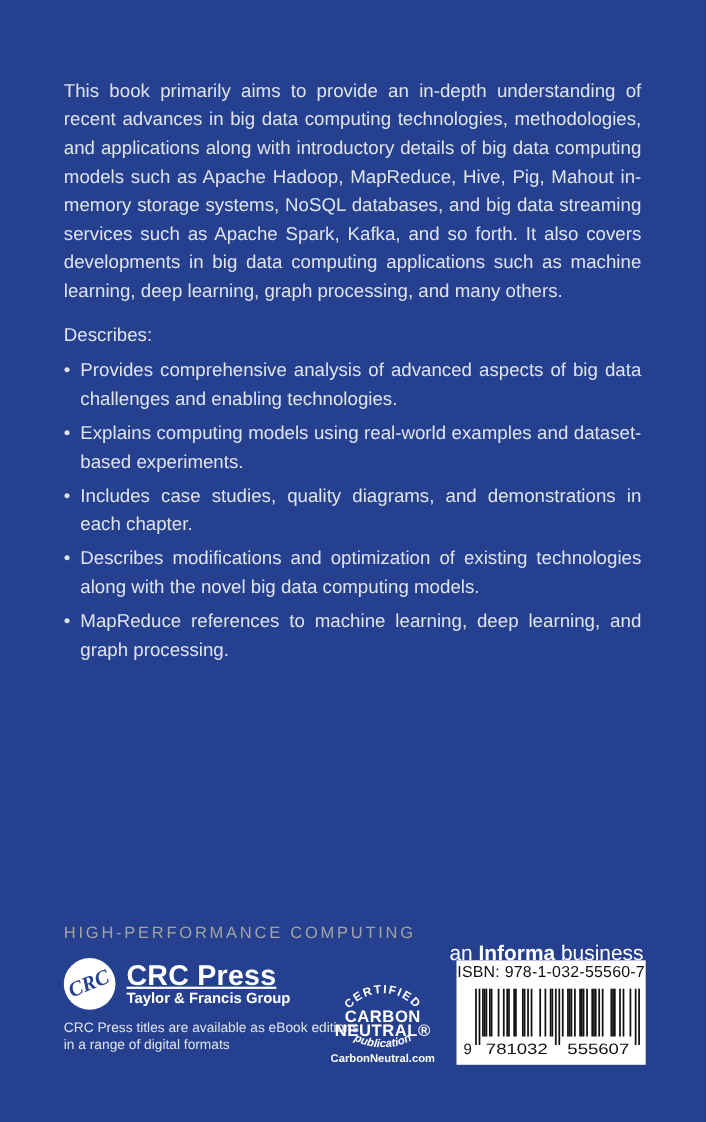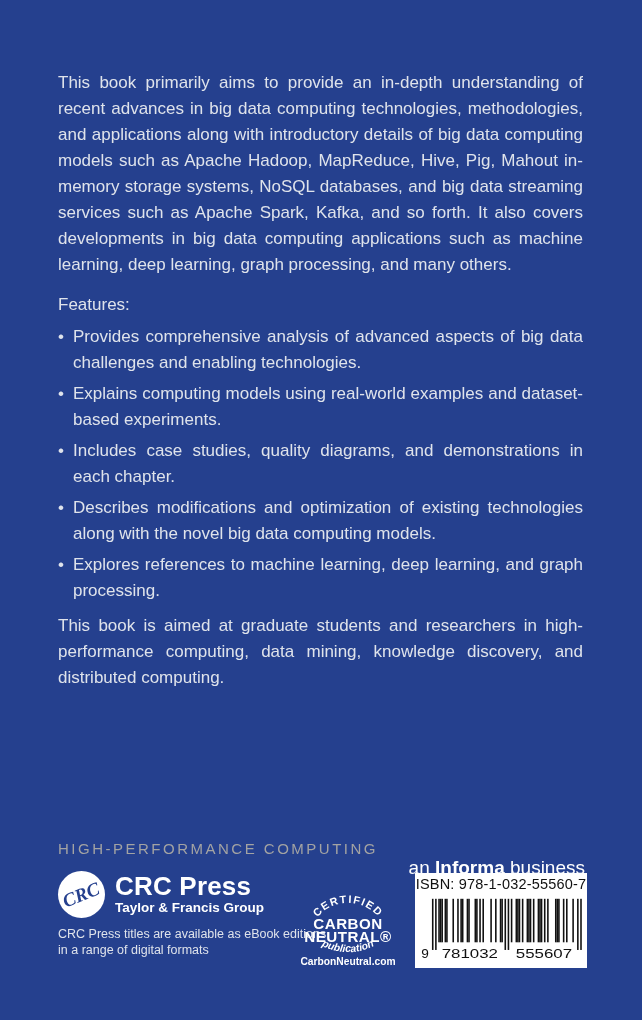--- a/index.html
+++ b/index.html
@@ -44,21 +44,21 @@
     background: #FFFFFF; flex: 0 0 47px;
     display: flex; align-items: center; justify-content: center;
   }
   .crc-circle span {
     font-family: "Liberation Serif", serif;
     font-style: italic; font-weight: bold;
     font-size: 19px; color: #25408E;
     transform: rotate(-22deg); display: inline-block;
   }
   .press-names { margin-left: 10px; color: #FFFFFF; }
-  .press-name { font-size: 26px; font-weight: bold; line-height: 27px; letter-spacing: 0.2px; }
+  .press-name { font-size: 26px; font-weight: bold; line-height: 27px; letter-spacing: 0.2px; text-decoration: underline; }
   .press-group { font-size: 13.5px; font-weight: bold; line-height: 16px; text-align: right; }
   .website {
     margin-top: 8px; color: #F2F4F8;
     font-size: 15px; letter-spacing: 5px; white-space: nowrap;
   }
   .ebook-note { margin-top: 8px; color: #DFE3EB; font-size: 12.5px; line-height: 16px; white-space: nowrap; }
   
   .carbon-badge { position: absolute; left: 301px; top: 884px; width: 94px; }
   .carbon-badge svg text, .carbon-badge svg textPath { fill: #FFFFFF; font-family: "Liberation Sans", sans-serif; }
   
@@ -79,44 +79,43 @@
   }
   .barcode-svg { display: block; width: 162px; height: 73px; }
 </style>
 </head>
 <body>
 
 <div class="cover">
 
   <div class="content">
     <p class="desc">This book primarily aims to provide an in-depth understanding of recent advances in big data computing technologies, methodologies, and applications along with introductory details of big data computing models such as Apache Hadoop, MapReduce, Hive, Pig, Mahout in-memory storage systems, NoSQL databases, and big data streaming services such as Apache Spark, Kafka, and so forth. It also covers developments in big data computing applications such as machine learning, deep learning, graph processing, and many others.</p>
-    <p class="features-heading">Features:</p>
+    <p class="features-heading">Describes:</p>
     <ul class="features-list">
         <li class="feature-item">
           <span class="bullet">•</span>
           <span class="feature-text">Provides comprehensive analysis of advanced aspects of big data challenges and enabling technologies.</span>
         </li>
         <li class="feature-item">
           <span class="bullet">•</span>
           <span class="feature-text">Explains computing models using real-world examples and dataset-based experiments.</span>
         </li>
         <li class="feature-item">
           <span class="bullet">•</span>
           <span class="feature-text">Includes case studies, quality diagrams, and demonstrations in each chapter.</span>
         </li>
         <li class="feature-item">
           <span class="bullet">•</span>
           <span class="feature-text">Describes modifications and optimization of existing technologies along with the novel big data computing models.</span>
         </li>
         <li class="feature-item">
           <span class="bullet">•</span>
-          <span class="feature-text">Explores references to machine learning, deep learning, and graph processing.</span>
+          <span class="feature-text">MapReduce references to machine learning, deep learning, and graph processing.</span>
         </li>
       </ul>
-    <p class="audience">This book is aimed at graduate students and researchers in high-performance computing, data mining, knowledge discovery, and distributed computing.</p>
   </div>
 
   <div class="series-label">HIGH-PERFORMANCE COMPUTING</div>
 
   <div class="publisher-block">
     <div class="logo-row">
       <div class="crc-circle">
         <span>CRC</span>
       </div>
       <div class="press-names">

